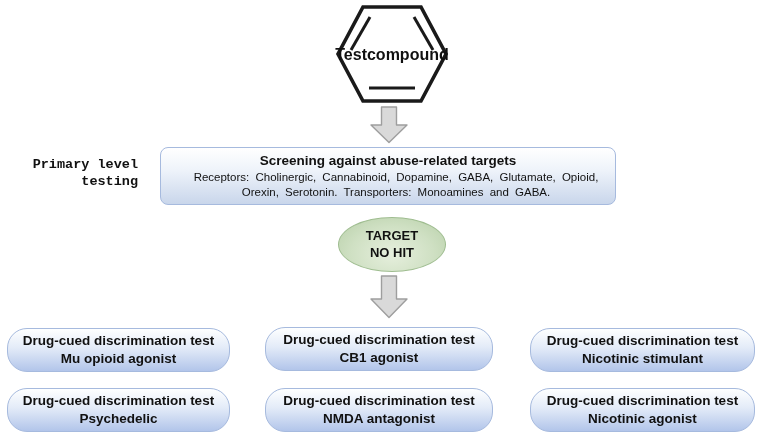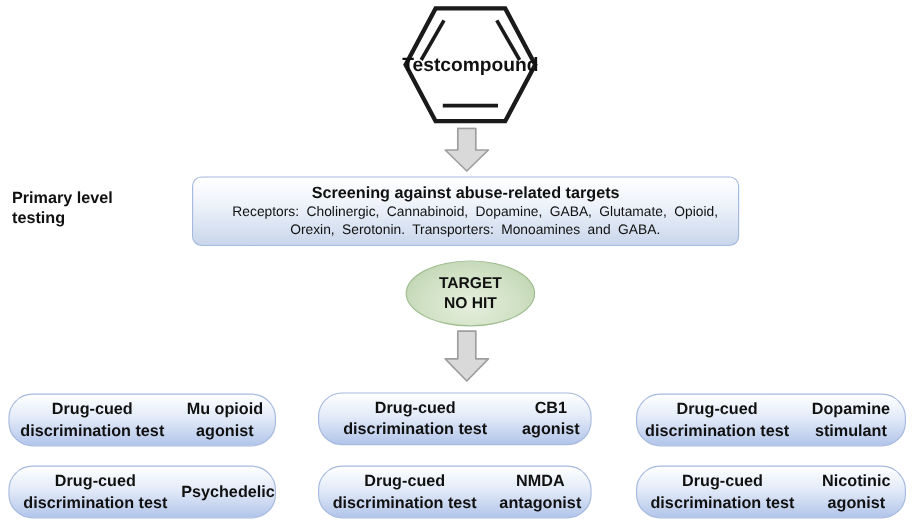--- a/index.html
+++ b/index.html
@@ -30,20 +30,22 @@
     stroke-width:1.4;
     stroke-linejoin:round;
   }
   .arrow1{left:367px;top:106px;}
   .arrow2{left:367px;top:275px;}
 
   
   .primary-label{
     left:10px;top:157px;width:128px;
     font-weight:bold;font-size:13.5px;line-height:1.25;
+    text-align:right;
+    font-family:Liberation Mono, monospace;
   }
 
   
   .screening{
     left:160px;top:147px;width:456px;height:58px;
     border:1px solid var(--box-border,#a3b8d8);
     border-radius:8px;
     background:linear-gradient(180deg,#ffffff 0%,#eef3fa 40%,var(--screening-bottom,#c9d6eb) 100%);
     display:flex;flex-direction:column;align-items:center;justify-content:center;
     text-align:center;box-sizing:border-box;
@@ -61,21 +63,21 @@
     font-weight:bold;font-size:13px;line-height:1.25;text-align:center;
     box-sizing:border-box;
   }
 
   
   .test-box{
     height:44px;
     border:1px solid var(--box-border,#a9bce2);
     border-radius:20px;
     background:linear-gradient(180deg,#feffff 0%,#e3ebf8 45%,var(--box-blue-bottom,#b2c5ea) 100%);
-    display:flex;align-items:center;justify-content:center;
+    display:flex;flex-direction:column;align-items:center;justify-content:center;
     font-weight:bold;font-size:13.5px;line-height:1.3;text-align:center;
     box-sizing:border-box;
   }
 </style>
 </head>
 <body>
 
 <div id="canvas">
 
   <div class="abs hex-wrap">
@@ -118,21 +120,21 @@
   <div class="abs test-box" style="left:7px;top:328px;width:223px;">
     <span>Drug-cued discrimination test</span>
     <span>Mu opioid agonist</span>
   </div>
   <div class="abs test-box" style="left:265px;top:327px;width:228px;">
     <span>Drug-cued discrimination test</span>
     <span>CB1 agonist</span>
   </div>
   <div class="abs test-box" style="left:530px;top:328px;width:225px;">
     <span>Drug-cued discrimination test</span>
-    <span>Dopamine stimulant</span>
+    <span>Nicotinic stimulant</span>
   </div>
 
   <div class="abs test-box" style="left:7px;top:388px;width:223px;">
     <span>Drug-cued discrimination test</span>
     <span>Psychedelic</span>
   </div>
   <div class="abs test-box" style="left:265px;top:388px;width:228px;">
     <span>Drug-cued discrimination test</span>
     <span>NMDA antagonist</span>
   </div>

